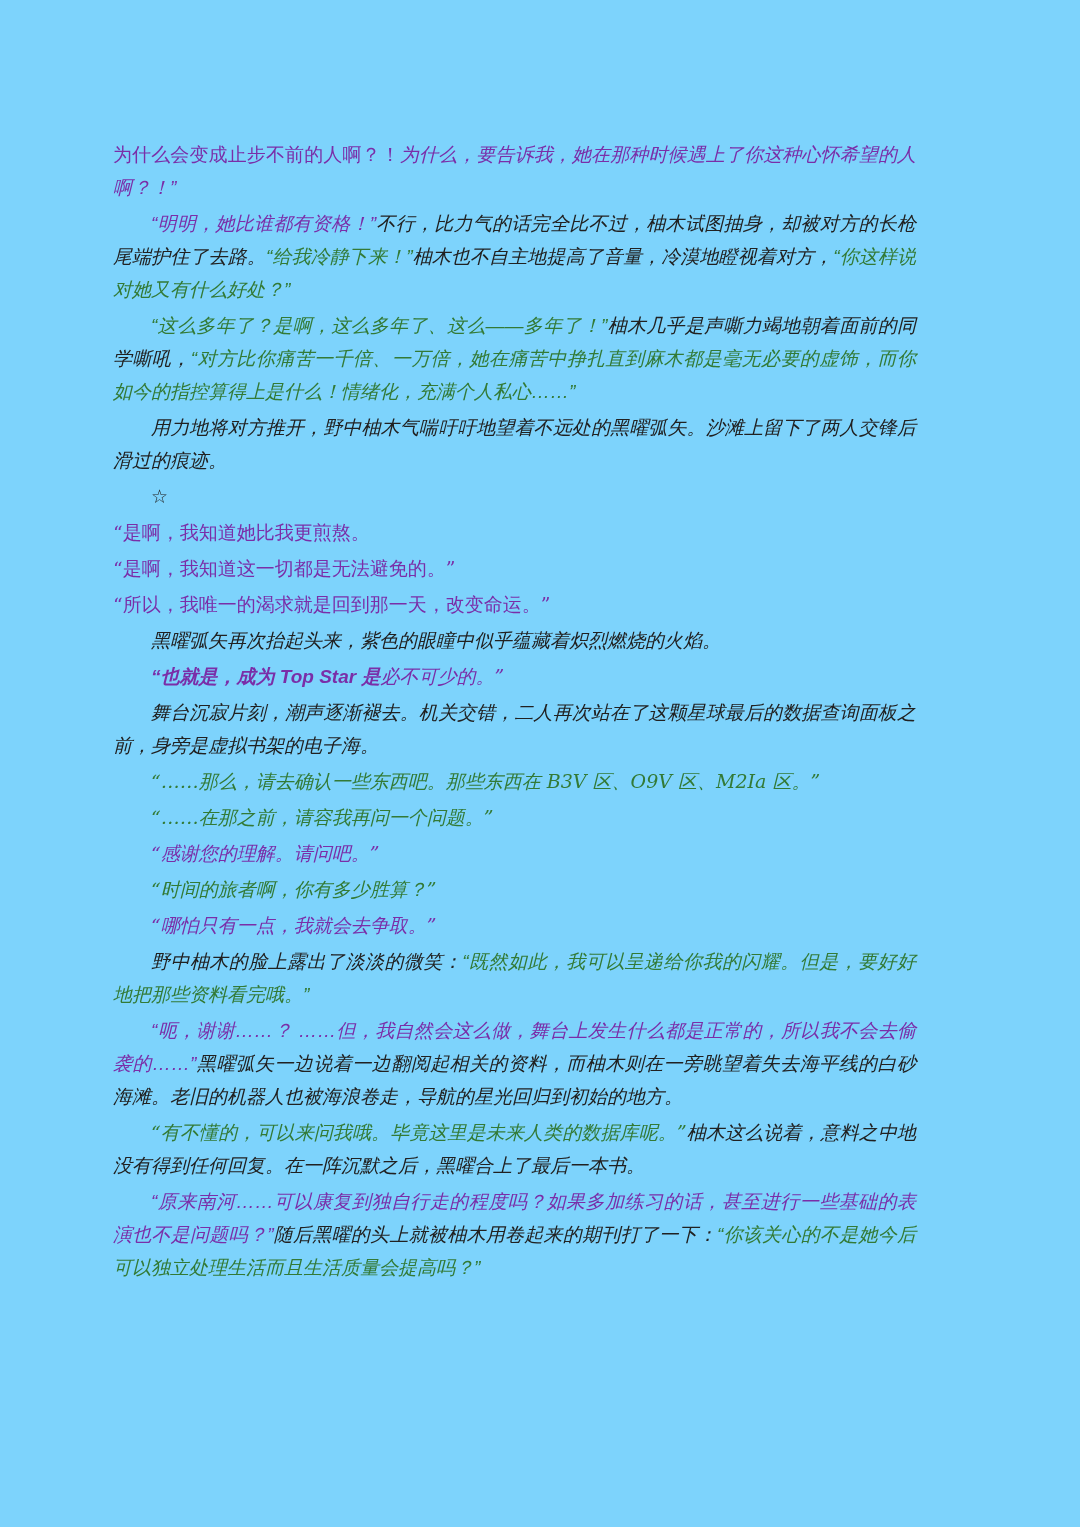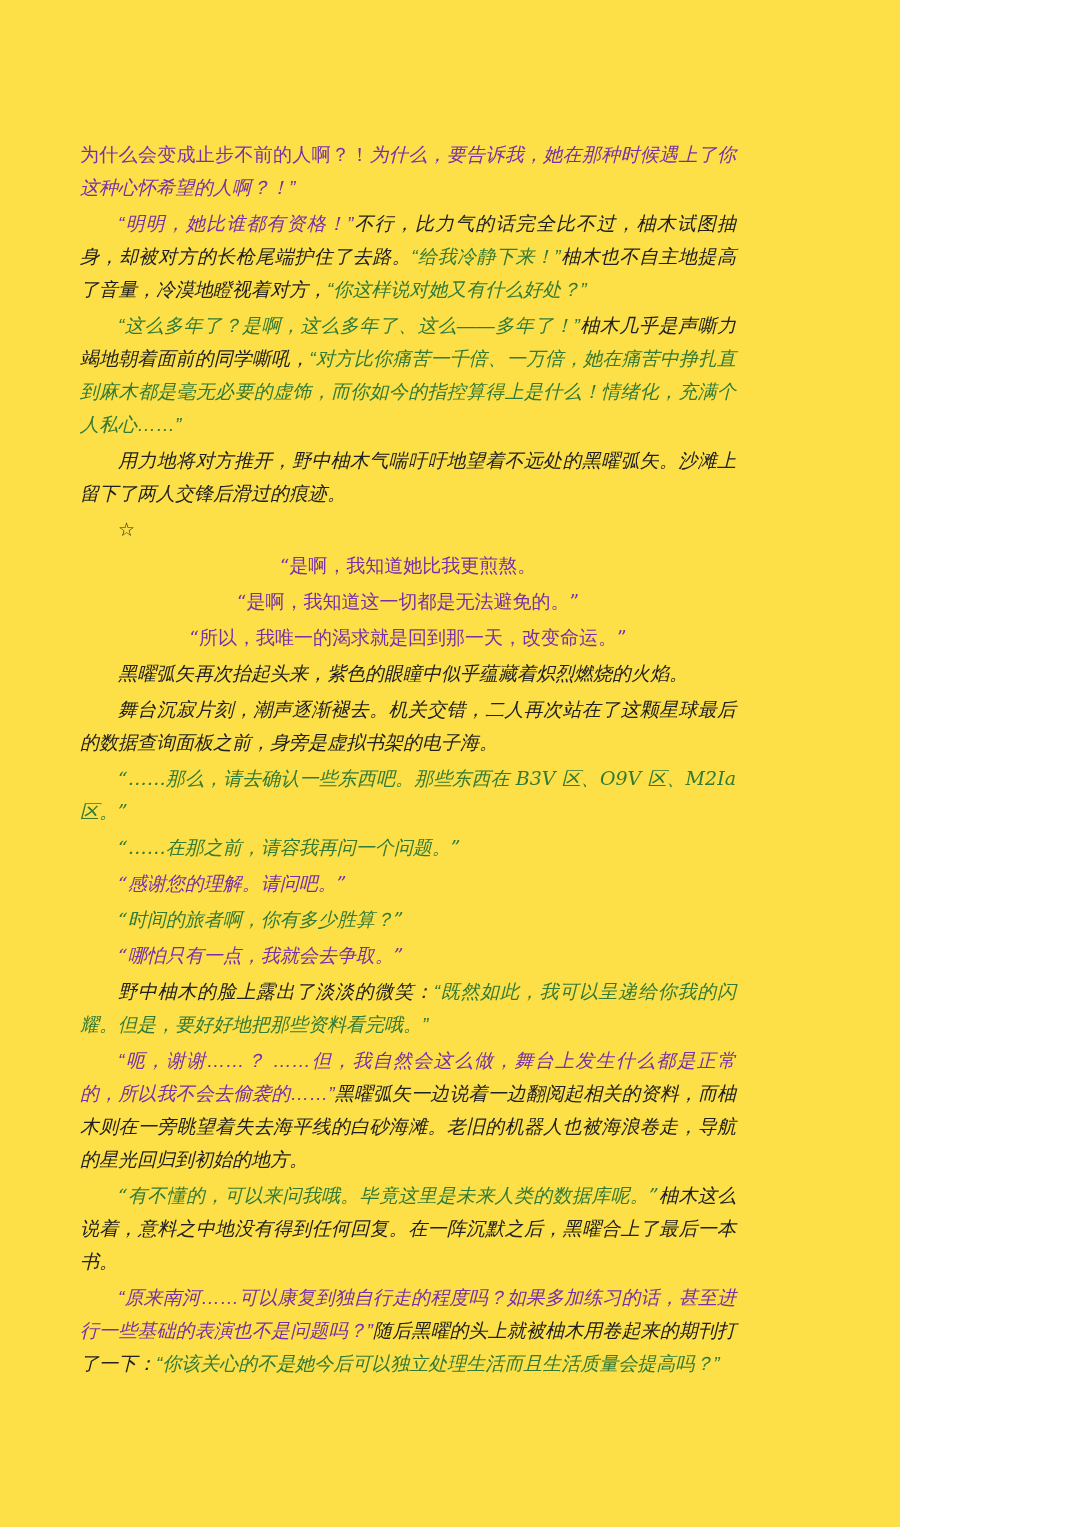--- a/index.html
+++ b/index.html
@@ -8,34 +8,34 @@
     background: #ffffff;
   }
   body {
     width: 1080px;
     height: 1527px;
     overflow: hidden;
     font-family: "Liberation Sans", "DejaVu Sans", sans-serif;
   }
   .page {
     box-sizing: border-box;
-    width: 900px;
+    width: 1080px;
     height: 1527px;
-    padding: 138px 164px 0 80px;
-    background: #fde047;
+    padding: 138px 164px 0 113px;
+    background: #7dd3fc;
   }
   .doc p {
     margin: 0 0 3px 0;
     font-size: 19px;
     line-height: 33px;
     text-align: justify;
     word-break: break-all;
   }
   .doc p.indent { text-indent: 2em; font-style: italic; }
-  .doc p.center { text-align: center; text-indent: 0; }
+  .doc p.center { text-align: left; text-indent: 0; }
   
   .c-purple { color: #7A2EA8; }
   .c-green  { color: #337A36; }
   .c-black  { color: #212121; }
   
   .s-bold   { font-weight: bold; }
   .s-italic { font-style: italic; }
   .s-kaiti  { font-family: "DejaVu Serif", "Liberation Serif", serif; }
 </style>
 </head>
@@ -45,20 +45,21 @@
   <div class="doc" id="doc">
       <p><span class="c-purple">为什么会变成止步不前的人啊？！</span><span class="c-purple s-italic">为什么，要告诉我，她在那种时候遇上了你这种心怀希望的人啊？！”</span></p>
       <p class="indent"><span class="c-purple">“明明，她比谁都有资格！”</span><span class="c-black">不行，比力气的话完全比不过，柚木试图抽身，却被对方的长枪尾端护住了去路。</span><span class="c-green">“给我冷静下来！”</span><span class="c-black">柚木也不自主地提高了音量，冷漠地瞪视着对方，</span><span class="c-green">“你这样说对她又有什么好处？”</span></p>
       <p class="indent"><span class="c-green">“这么多年了？是啊，这么多年了、这么——多年了！”</span><span class="c-black">柚木几乎是声嘶力竭地朝着面前的同学嘶吼，</span><span class="c-green">“对方比你痛苦一千倍、一万倍，她在痛苦中挣扎直到麻木都是毫无必要的虚饰，而你如今的指控算得上是什么！情绪化，充满个人私心……”</span></p>
       <p class="indent"><span class="c-black">用力地将对方推开，野中柚木气喘吁吁地望着不远处的黑曜弧矢。沙滩上留下了两人交锋后滑过的痕迹。</span></p>
       <p class="indent"><span class="c-black">☆</span></p>
       <p class="center"><span class="c-purple s-kaiti">“是啊，我知道她比我更煎熬。</span></p>
       <p class="center"><span class="c-purple s-kaiti">“是啊，我知道这一切都是无法避免的。”</span></p>
       <p class="center"><span class="c-purple s-kaiti">“所以，我唯一的渴求就是回到那一天，改变命运。”</span></p>
       <p class="indent"><span class="c-black">黑曜弧矢再次抬起头来，紫色的眼瞳中似乎蕴藏着炽烈燃烧的火焰。</span></p>
+      <p class="indent"><span class="c-purple s-bold">“也就是，成为 Top Star 是</span><span class="c-purple s-kaiti">必不可少的。”</span></p>
       <p class="indent"><span class="c-black">舞台沉寂片刻，潮声逐渐褪去。机关交错，二人再次站在了这颗星球最后的数据查询面板之前，身旁是虚拟书架的电子海。</span></p>
       <p class="indent"><span class="c-green s-kaiti">“……那么，请去确认一些东西吧。那些东西在 B3V 区、O9V 区、M2Ia 区。”</span></p>
       <p class="indent"><span class="c-green s-kaiti">“……在那之前，请容我再问一个问题。”</span></p>
       <p class="indent"><span class="c-purple s-kaiti">“感谢您的理解。请问吧。”</span></p>
       <p class="indent"><span class="c-green s-kaiti">“时间的旅者啊，你有多少胜算？”</span></p>
       <p class="indent"><span class="c-purple s-kaiti">“哪怕只有一点，我就会去争取。”</span></p>
       <p class="indent"><span class="c-black">野中柚木的脸上露出了淡淡的微笑：</span><span class="c-green">“既然如此，我可以呈递给你我的闪耀。但是，要好好地把那些资料看完哦。”</span></p>
       <p class="indent"><span class="c-purple">“呃，谢谢……？ ……但，我自然会这么做，舞台上发生什么都是正常的，所以我不会去偷袭的……”</span><span class="c-black">黑曜弧矢一边说着一边翻阅起相关的资料，而柚木则在一旁眺望着失去海平线的白砂海滩。老旧的机器人也被海浪卷走，导航的星光回归到初始的地方。</span></p>
       <p class="indent"><span class="c-green s-kaiti">“有不懂的，可以来问我哦。毕竟这里是未来人类的数据库呢。”</span><span class="c-black">柚木这么说着，意料之中地没有得到任何回复。在一阵沉默之后，黑曜合上了最后一本书。</span></p>
       <p class="indent"><span class="c-purple">“原来南河……可以康复到独自行走的程度吗？如果多加练习的话，甚至进行一些基础的表演也不是问题吗？”</span><span class="c-black">随后黑曜的头上就被柚木用卷起来的期刊打了一下：</span><span class="c-green">“你该关心的不是她今后可以独立处理生活而且生活质量会提高吗？”</span></p>

